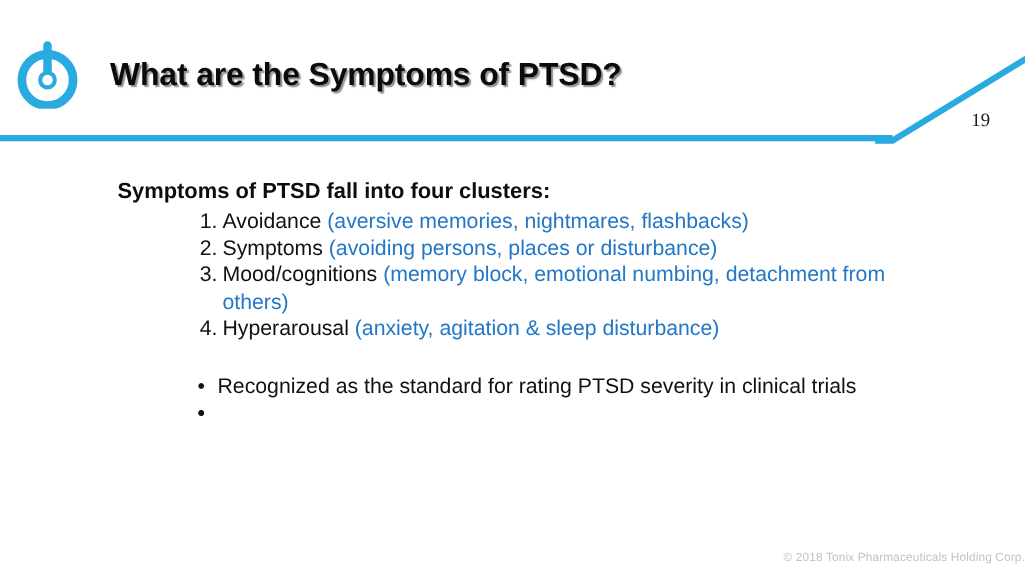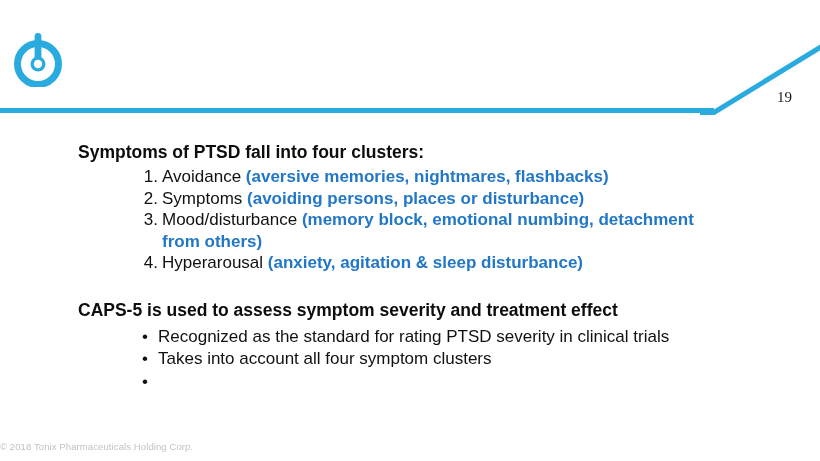--- a/index.html
+++ b/index.html
@@ -64,21 +64,21 @@
     top: 89px;
     font-family: "Liberation Serif", serif;
     font-size: 15px;
     color: #1a1a1a;
     text-align: right;
   }
 
   
   .body-area {
     position: absolute;
-    left: 0;
+    left: 16px;
     top: 140px;
     width: 723px;
   }
 
   .section-heading {
     margin: 0 0 2px 78px;
     font-size: 17.5px;
     font-weight: bold;
     color: #0d0d0d;
     line-height: 24px;
@@ -123,55 +123,56 @@
     max-width: 632px;
   }
   .bullet-list li .marker {
     position: absolute;
     left: -16px;
     top: 0;
     font-size: 17px;
     color: #111111;
   }
 
-  .paren-blue { color: #2277C6; font-weight: bold; }
+  .paren-blue { color: #2277C6; }
 
   .spacer-block { height: 24px; }
 
   .section-heading.second {
     margin-top: 0;
     margin-bottom: 4px;
   }
 
   
   .footer-copyright {
     position: absolute;
     left: 0;
     top: 441px;
     width: 820px;
-    text-align: left;
+    text-align: right;
     font-size: 9.5px;
     color: #c2c2c2;
     letter-spacing: 0.1px;
   }
 </style>
 </head>
 <body>
 
 <div class="slide">
 
   <div class="logo">
     <svg width="52" height="56" viewBox="0 0 52 56" xmlns="http://www.w3.org/2000/svg">
       <circle cx="26" cy="33" r="20.5" fill="none" stroke="#29ABDF" stroke-width="7"></circle>
       <circle cx="26" cy="33" r="7.5" fill="#29ABDF"></circle>
       <rect x="22.6" y="2" width="6.8" height="31" rx="3.4" fill="#29ABDF"></rect>
       <circle cx="26" cy="33" r="4.2" fill="#ffffff"></circle>
     </svg>
   </div>
 
+  <div class="slide-title">What are the Symptoms of PTSD?</div>
 
   <div class="rule-horizontal"></div>
   <div class="rule-diagonal">
     <svg width="126" height="90" viewBox="0 0 126 90" xmlns="http://www.w3.org/2000/svg">
       <path d="M 0 82.5 L 14 82.5 L 124 15" fill="none" stroke="#29ABDF" stroke-width="5" stroke-linecap="square" stroke-linejoin="miter"></path>
     </svg>
   </div>
 
   <div class="page-number">19</div>
 
@@ -180,40 +181,39 @@
     <div class="section-heading">Symptoms of PTSD fall into four clusters:</div>
 
     <ol class="numbered-list">
       <li>
         <span class="marker">1.</span><span>Avoidance </span><span class="paren-blue">(aversive memories, nightmares, flashbacks)</span>
       </li>
       <li>
         <span class="marker">2.</span><span>Symptoms </span><span class="paren-blue">(avoiding persons, places or disturbance)</span>
       </li>
       <li>
-        <span class="marker">3.</span><span>Mood/disturbance </span><span class="paren-blue">(memory block, emotional numbing, detachment from others)</span>
+        <span class="marker">3.</span><span>Mood/cognitions </span><span class="paren-blue">(memory block, emotional numbing, detachment from others)</span>
       </li>
       <li>
         <span class="marker">4.</span><span>Hyperarousal </span><span class="paren-blue">(anxiety, agitation &amp; sleep disturbance)</span>
       </li>
     </ol>
 
     <div class="spacer-block"></div>
 
-    <div class="section-heading second">CAPS-5 is used to assess symptom severity and treatment effect</div>
 
     <ul class="bullet-list">
       <li>
         <span class="marker">•</span><span>Recognized as the standard for rating PTSD severity in clinical trials</span>
       </li>
       <li>
-        <span class="marker">•</span><span>Takes into account all four symptom clusters</span>
-      </li>
-      <li>
         <span class="marker">•</span>
       </li>
+      <li>
+        <span class="marker">•</span>
+      </li>
     </ul>
 
   </div>
 
   <div class="footer-copyright">© 2018 Tonix Pharmaceuticals Holding Corp.</div>
 
 </div>
 
 </body></html>

